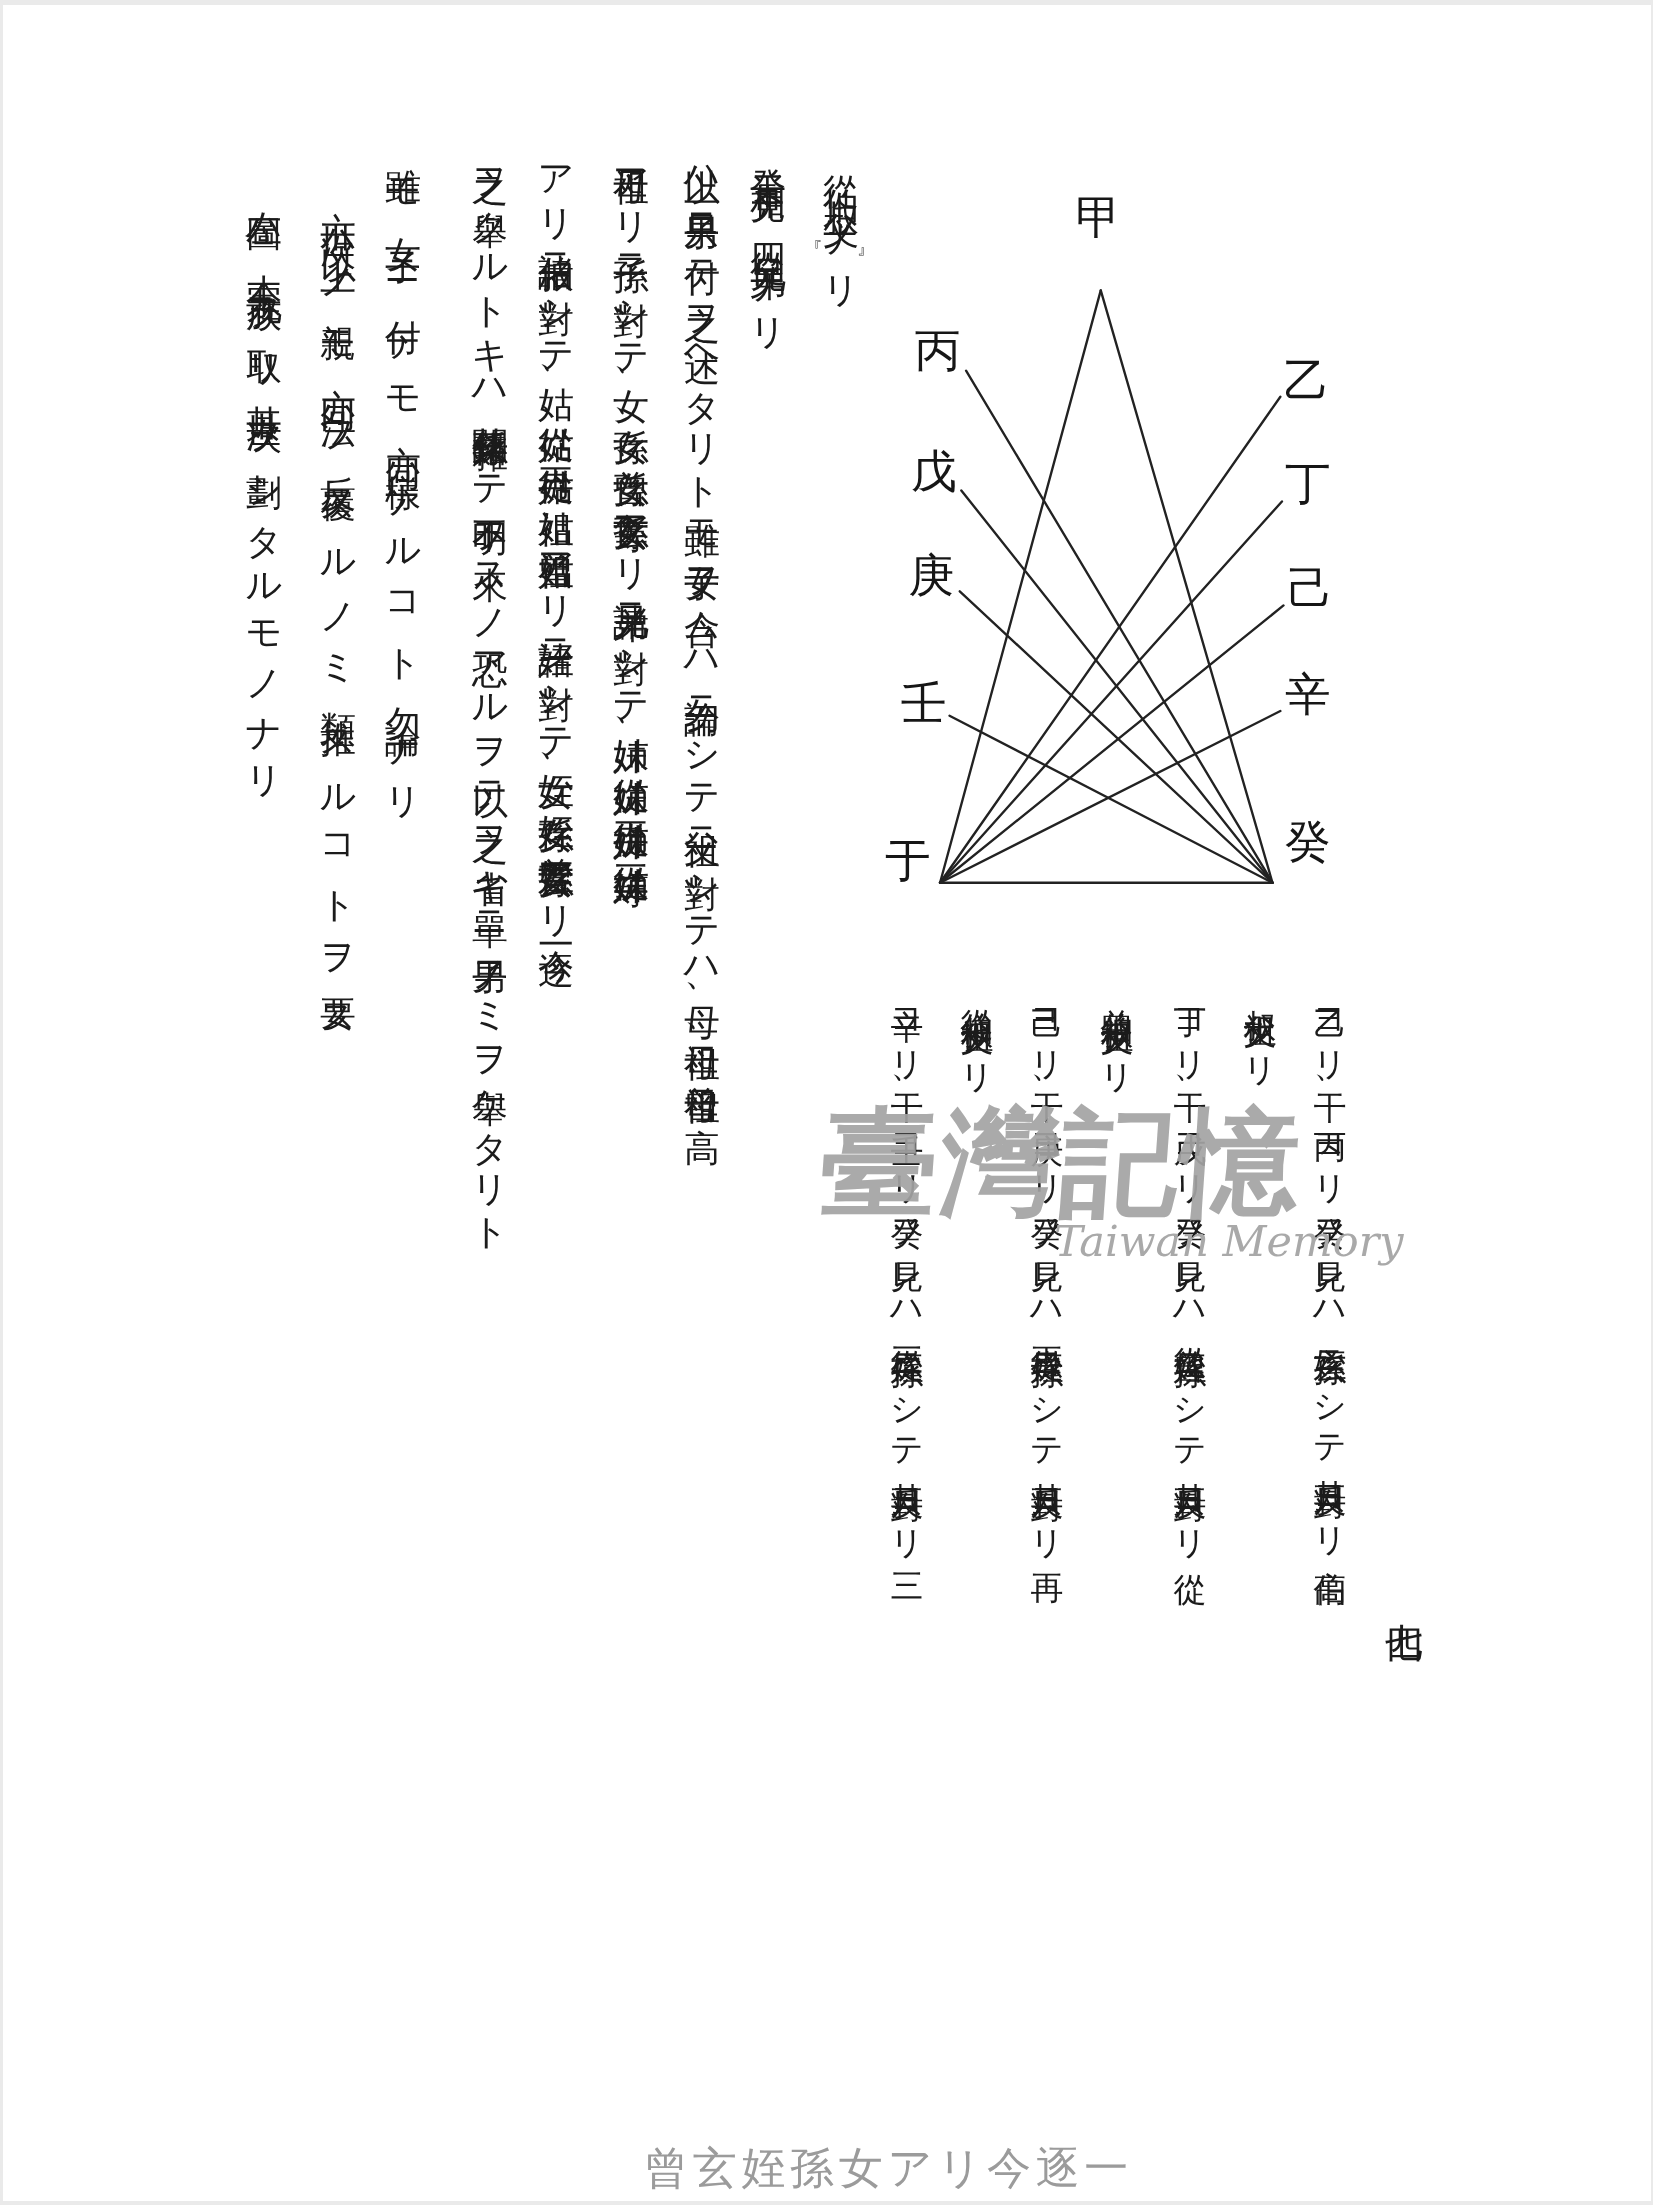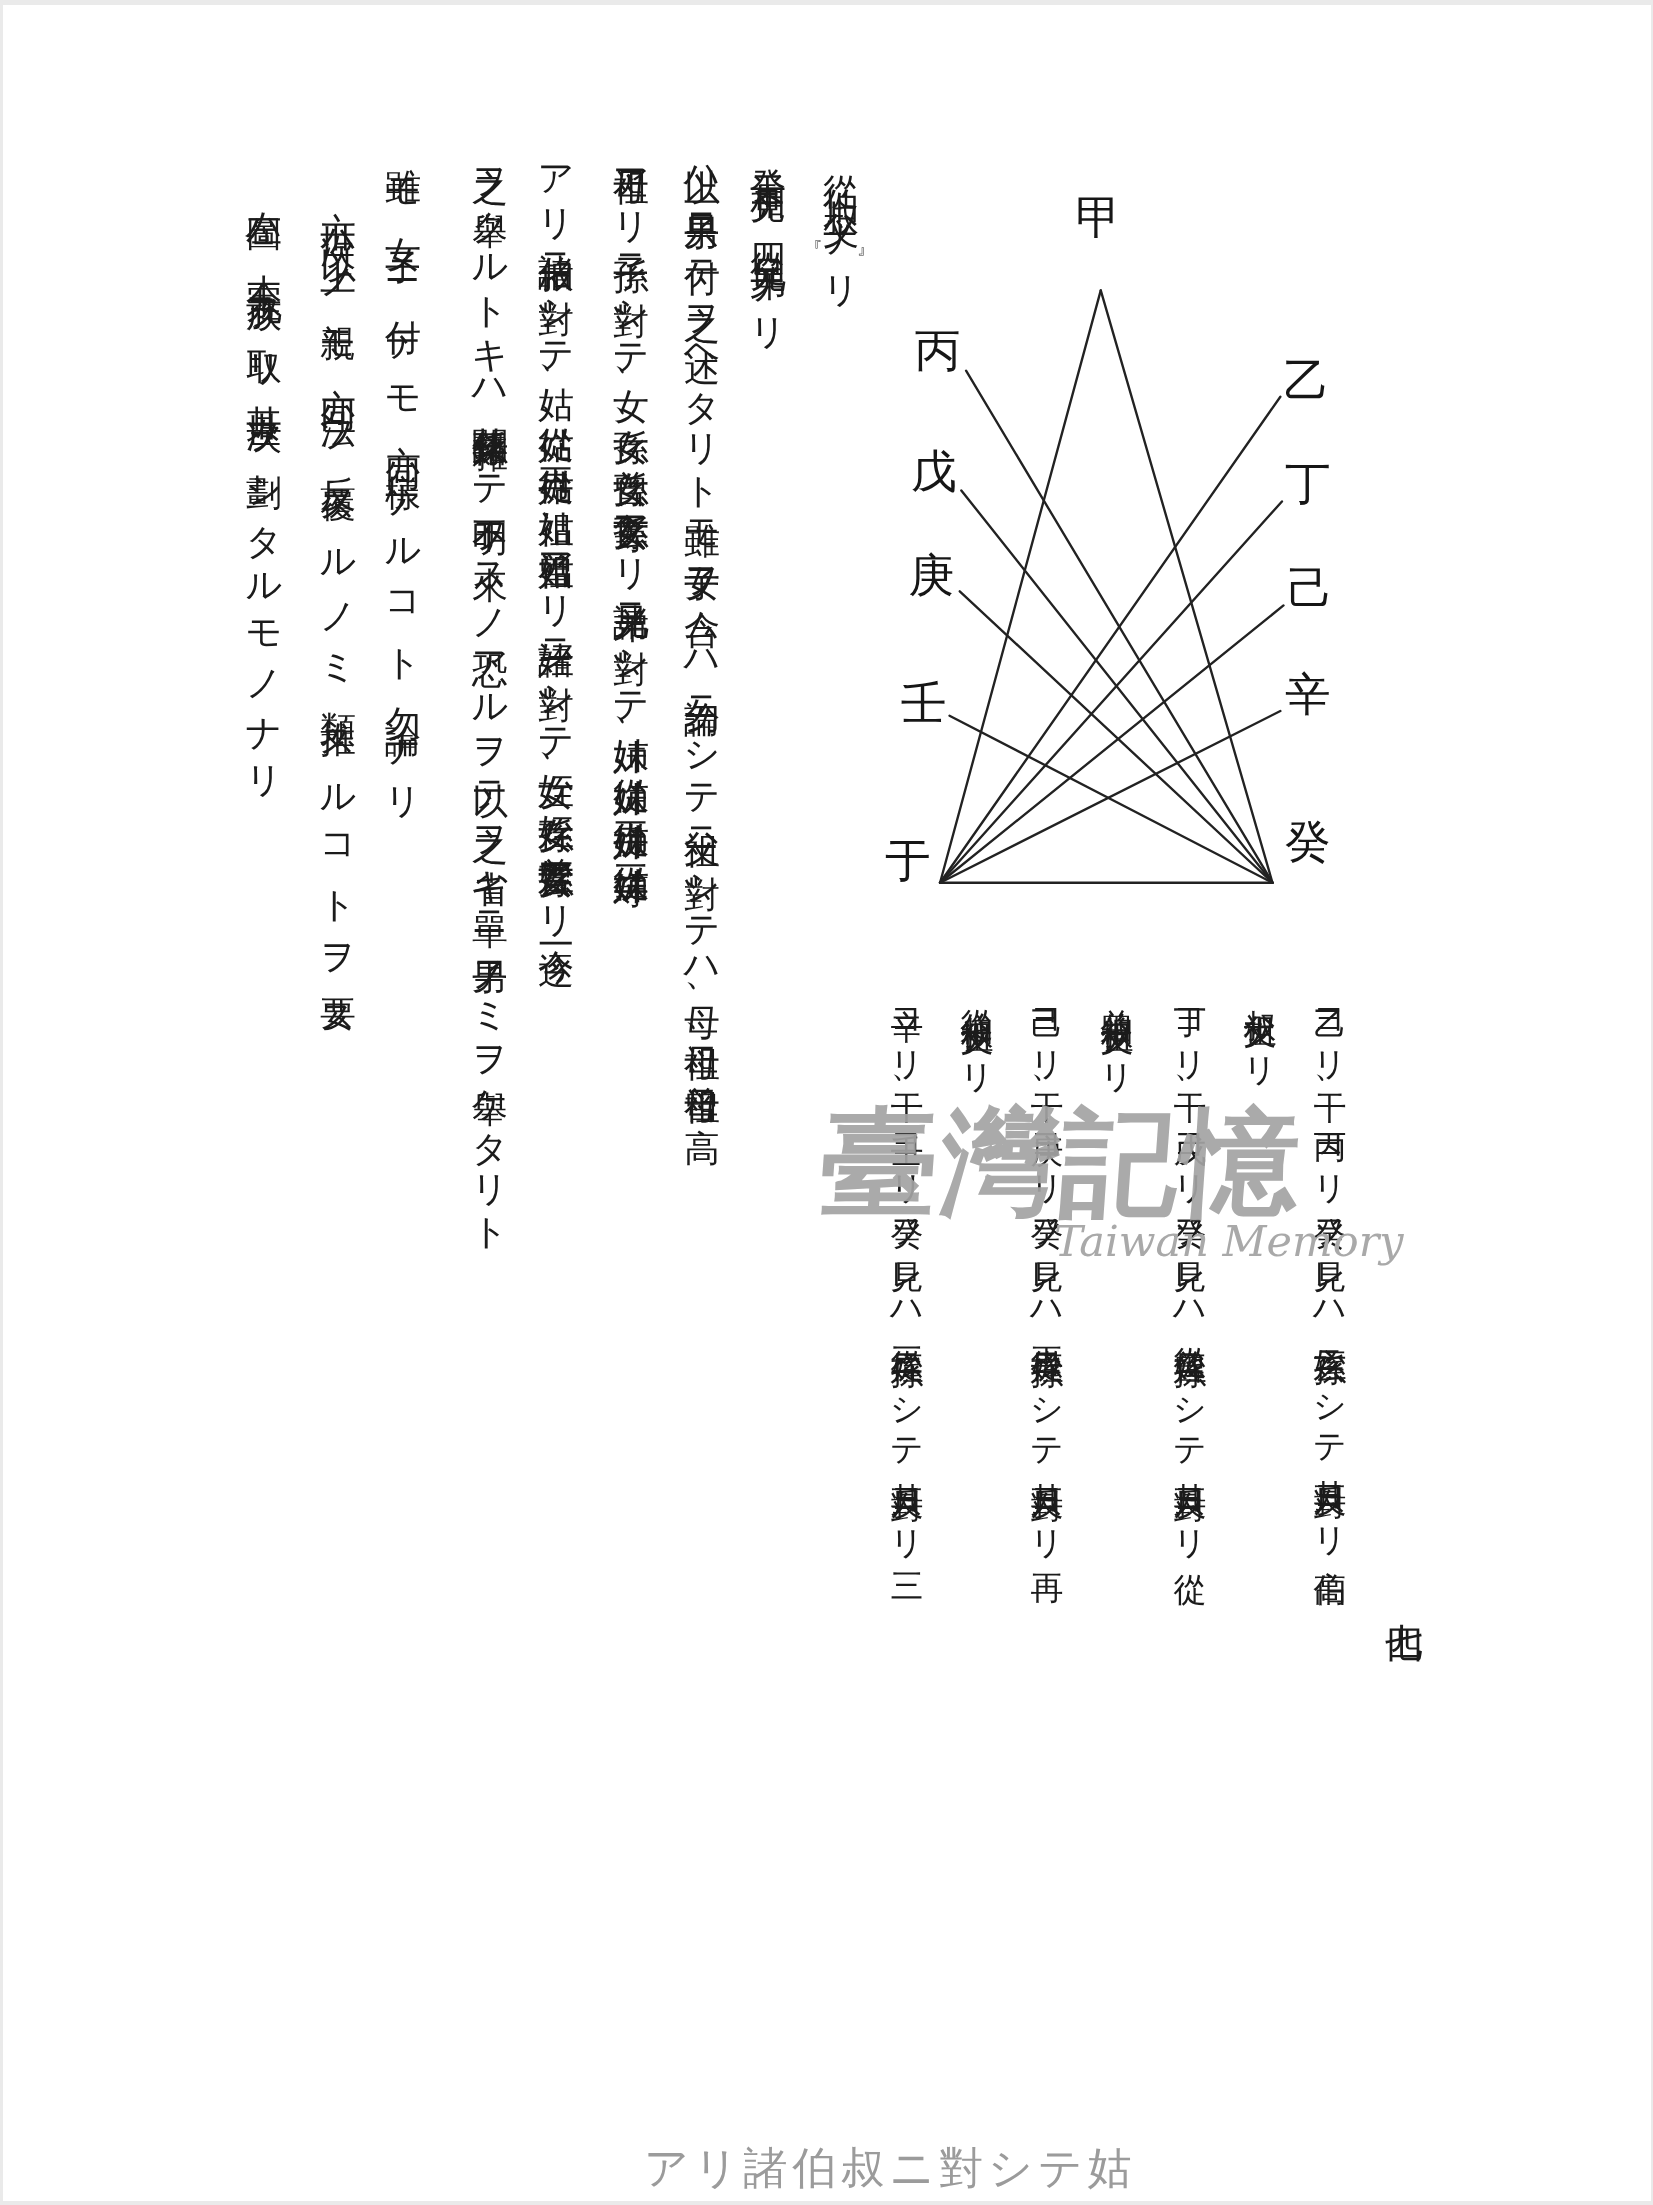--- a/index.html
+++ b/index.html
@@ -99,16 +99,16 @@
   <div class="vcol main-col" style="left:239px;top:183px;letter-spacing:7px;">左圖ハ本宗九族ヲ取リ其世次ヲ劃シタルモノナリ</div>
 
   <span class="ann-mark" style="left:805px;top:236px;">『</span>
   <span class="ann-mark" style="left:857px;top:236px;">』</span>
 
   <div class="wm-kanji">臺灣記憶</div>
   <div class="wm-latin">Taiwan Memory</div>
 
   <div class="vcol pagenum">七四</div>
 
-  <div class="footer">アリ諸伯叔ニ對シテ姑</div>
+  <div class="footer">曾玄姪孫女アリ今逐一</div>
 
 </div>
 
 
 </body></html>

